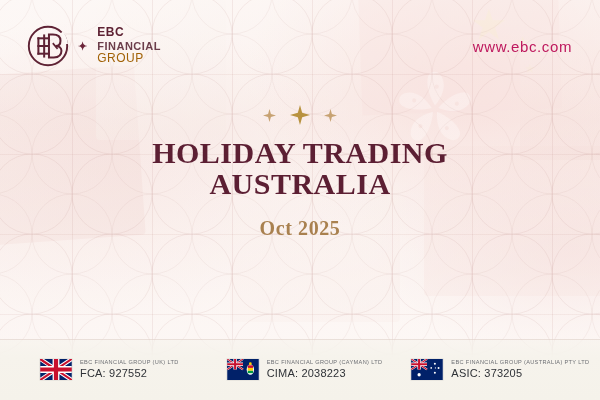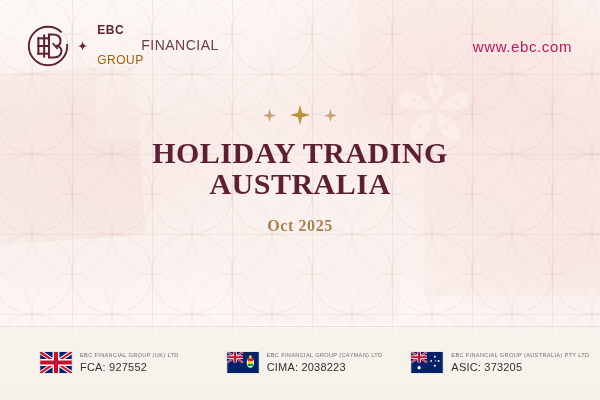--- a/index.html
+++ b/index.html
@@ -96,21 +96,21 @@
     align-items: center;
     justify-content: space-between;
     padding: 0 28px 0 24px;
     box-sizing: border-box;
   }
   .brand { display: flex; align-items: center; gap: 9px; }
   .brand-mark { width: 48px; height: 48px; flex: none; }
   .brand-plus { color: #6b2338; font-size: 11px; font-weight: 700; margin: 0 1px 0 -3px; }
   .brand-words { line-height: 1.14; letter-spacing: .5px; }
   .brand-words .w1 { font-size: 12px; font-weight: 700; color: #5e2234; display:block; }
-  .brand-words .w2 { font-size: 14px; font-weight: 400; color: #6b3d4a; display:block;margin-left:44px; }
+  .brand-words .w2 { font-size: 11px; font-weight: 700; color: #6b3d4a; display:block; }
   .brand-words .w3 { font-size: 12px; font-weight: 400; color: #a16207; display:block; }
   .site-url {
     font-size: 15px;
     color: #be185d;
     letter-spacing: .6px;
   }
 
   
   .hero {
     position: absolute;
@@ -131,31 +131,31 @@
     color: #5c1f33;
     font-size: 30px;
     line-height: 1.02;
     letter-spacing: 0.5px;
     margin: 8px 0 0 0;
   }
   .title .line2 { display: block; }
   .date {
     font-family: "Liberation Serif", "DejaVu Serif", serif;
     font-weight: 700;
-    font-size: 16px;
+    font-size: 20px;
     color: #a9814f;
     letter-spacing: .6px;
     margin-top: 18px;
   }
 
   
   .footer {
     position: absolute;
     left: 0; right: 0; bottom: 0;
-    height: 74px;
+    height: 61px;
     background: linear-gradient(180deg, rgba(246,243,236,.55) 0%, #f6f3ec 30%, #f5f2ea 100%);
     display: flex;
     align-items: center;
   }
   .footer-rule {
     position: absolute;
     left: 0; right: 0; top: 0;
     height: 1px;
     background: rgba(196,170,160,0.28);
   }

